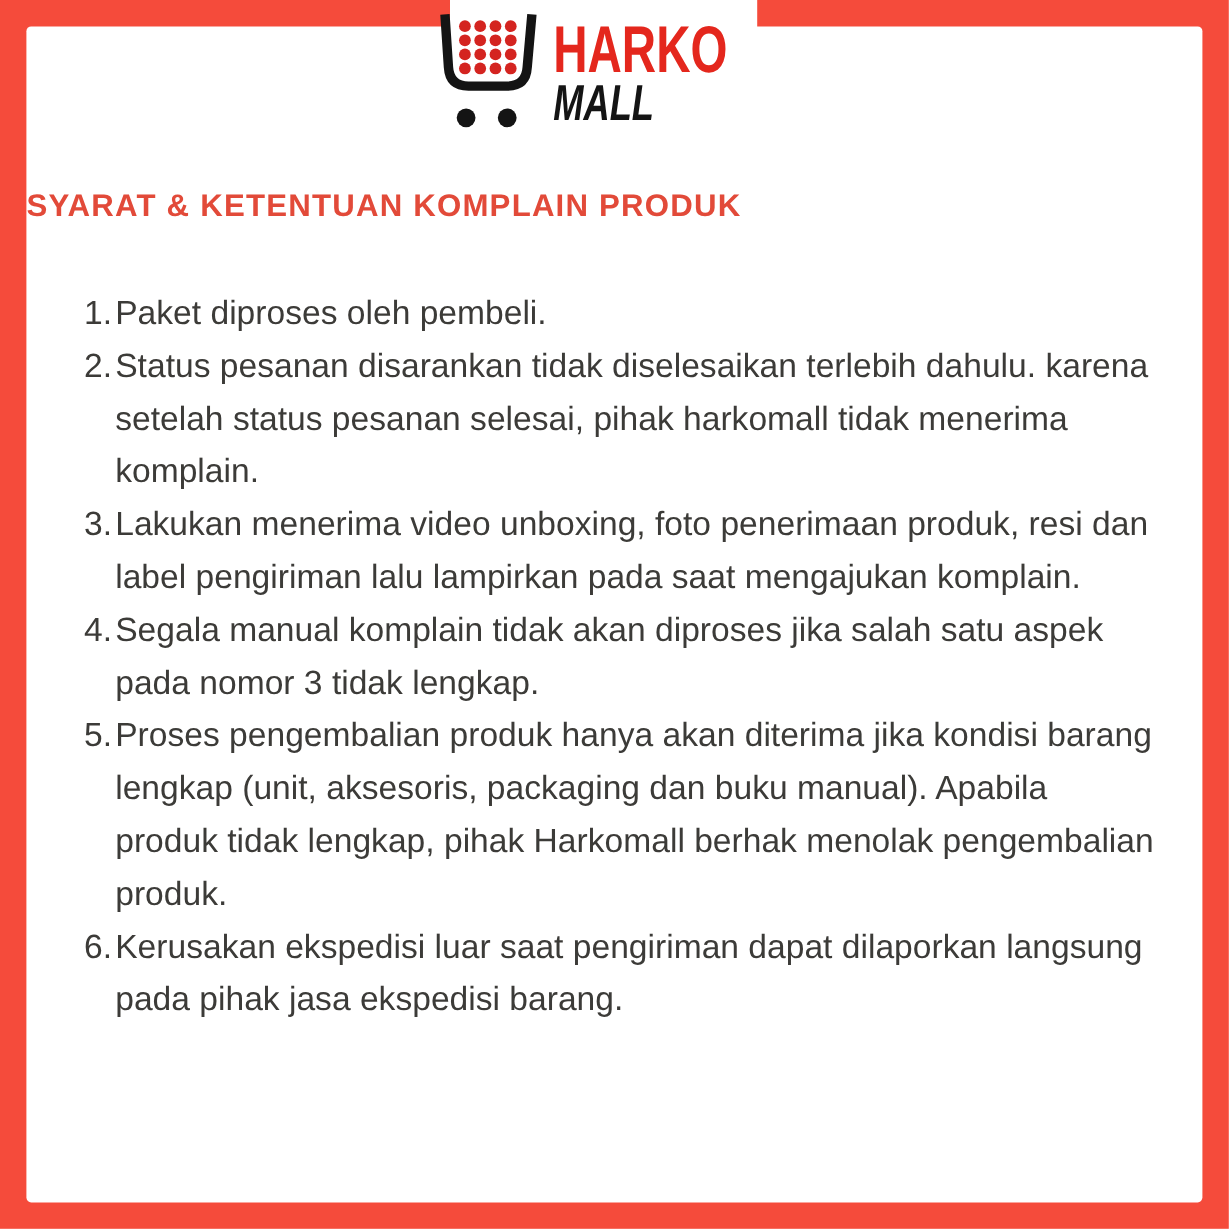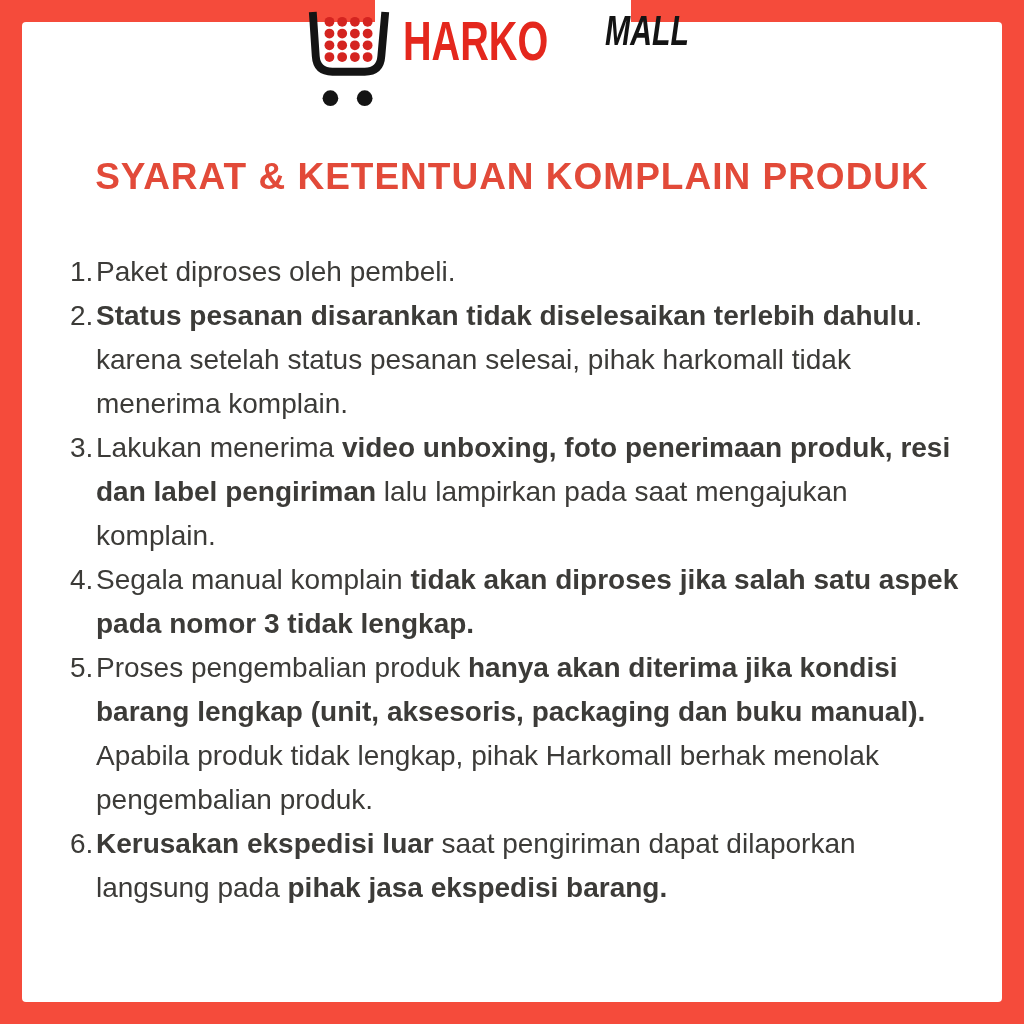--- a/index.html
+++ b/index.html
@@ -43,21 +43,21 @@
   .logo-row {
     display: flex;
     justify-content: center;
     align-items: flex-start;
     margin-top: -14px;
     height: 104px;
   }
   .cart-svg { width: 94px; height: 104px; display: block; }
   .brand-text {
     display: flex;
-    flex-direction: row;
+    flex-direction: column;
     margin-left: 6px;
     padding-top: 6px;
   }
   .brand-top {
     font-size: 55px;
     font-weight: 700;
     line-height: 1.0;
     color: var(--logo-red);
     transform: scaleX(0.72);
     transform-origin: left top;
@@ -70,39 +70,38 @@
     line-height: 1.0;
     color: var(--logo-black);
     transform: scaleX(0.72);
     transform-origin: left top;
     margin-top: -4px;
     white-space: nowrap;
   }
   
   .page-title {
     margin-top: 44px;
-    text-align: center;
-    font-size: 37px;
+    font-size: 26px;
     font-weight: 700;
     letter-spacing: 1px;
     color: var(--title-red);
     white-space: nowrap;
   }
   
   .terms {
     list-style: none;
     margin: 52px 40px 0 48px;
     font-size: 28px;
     line-height: 44px;
     color: var(--text-dark);
   }
   .terms li { display: flex; }
   .terms .num { flex: 0 0 26px; }
   .terms .body { flex: 1; }
-  .terms .b { font-weight: 700; }
+  .terms .b { font-weight: 400; }
 </style>
 </head>
 <body>
 
 <div class="inner-panel"></div>
 <div class="frame-notch"></div>
 
 <div class="content">
 
   <header class="logo-row">

